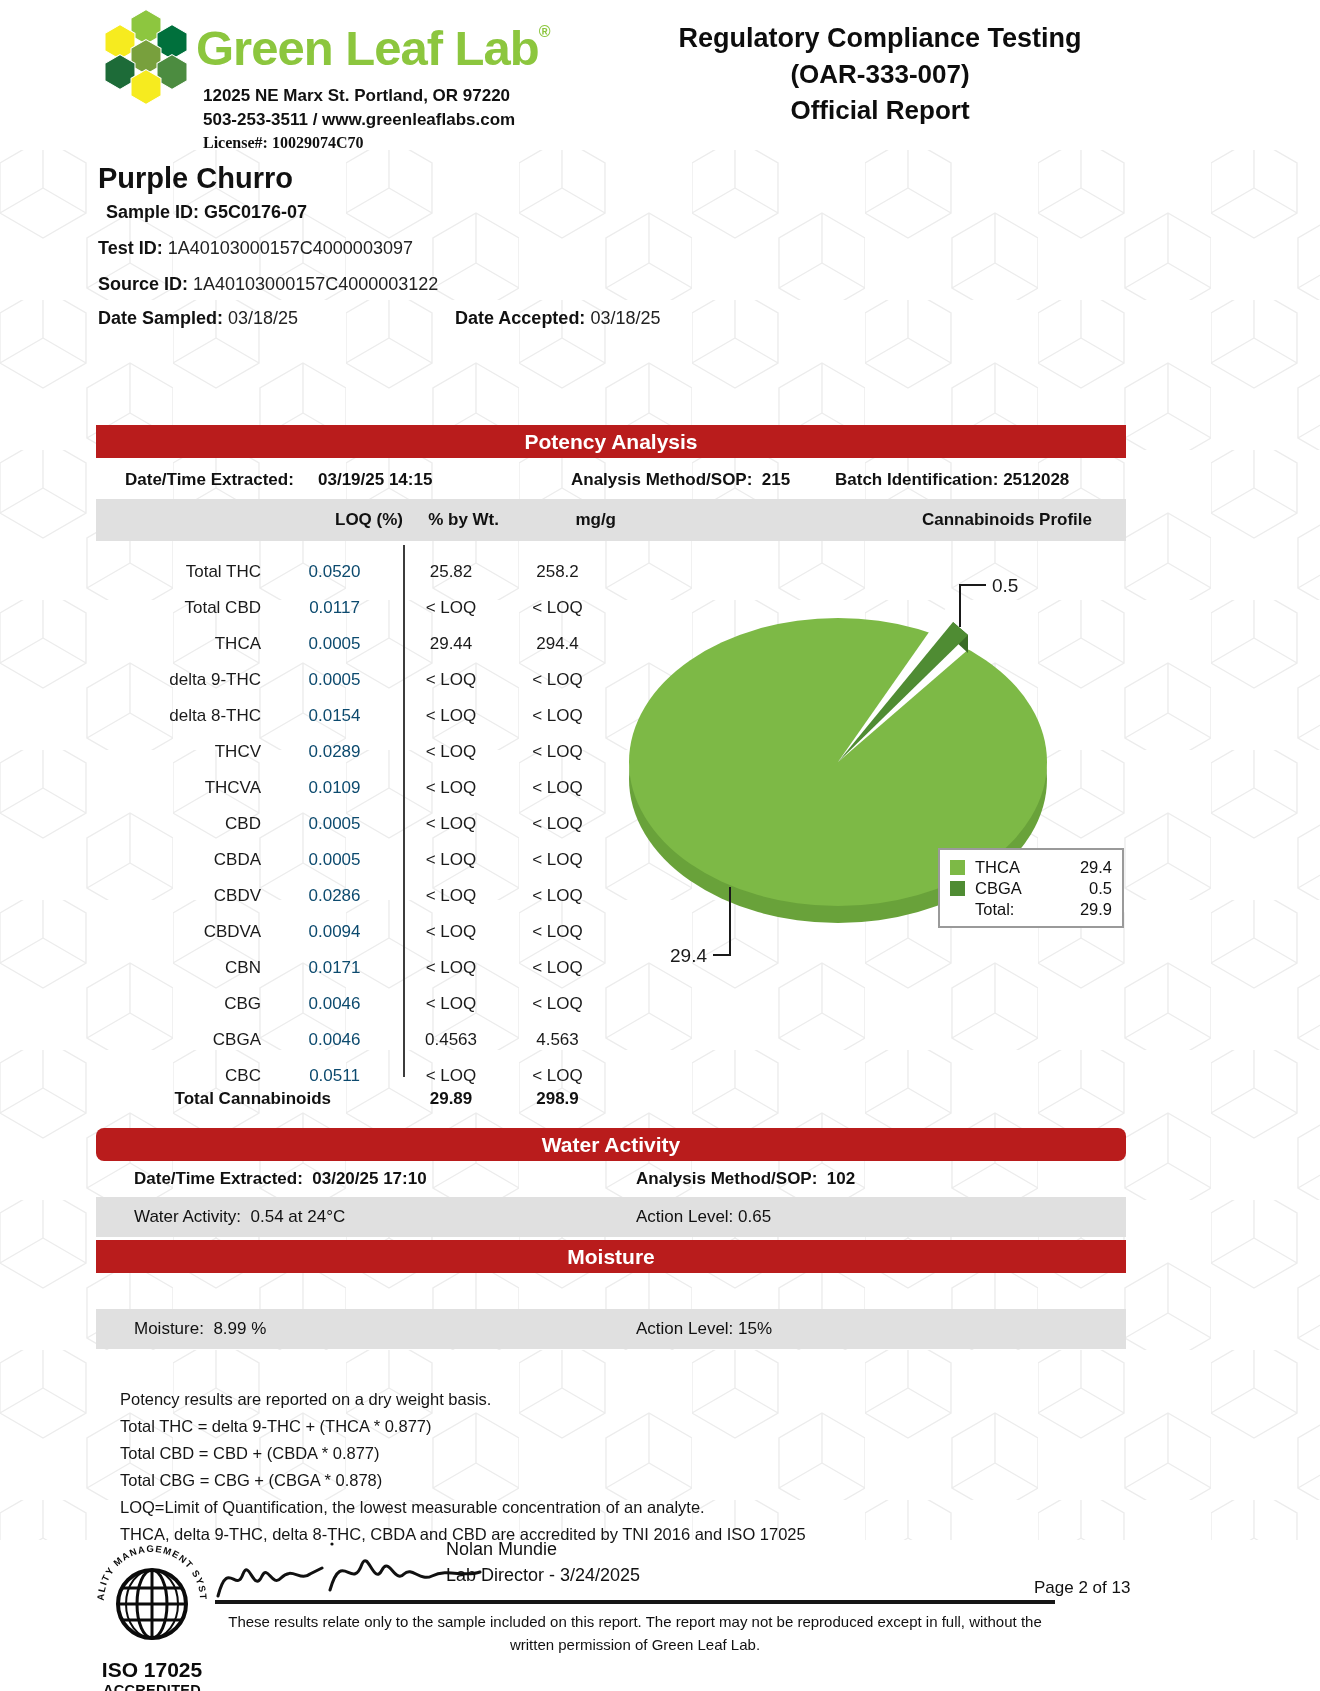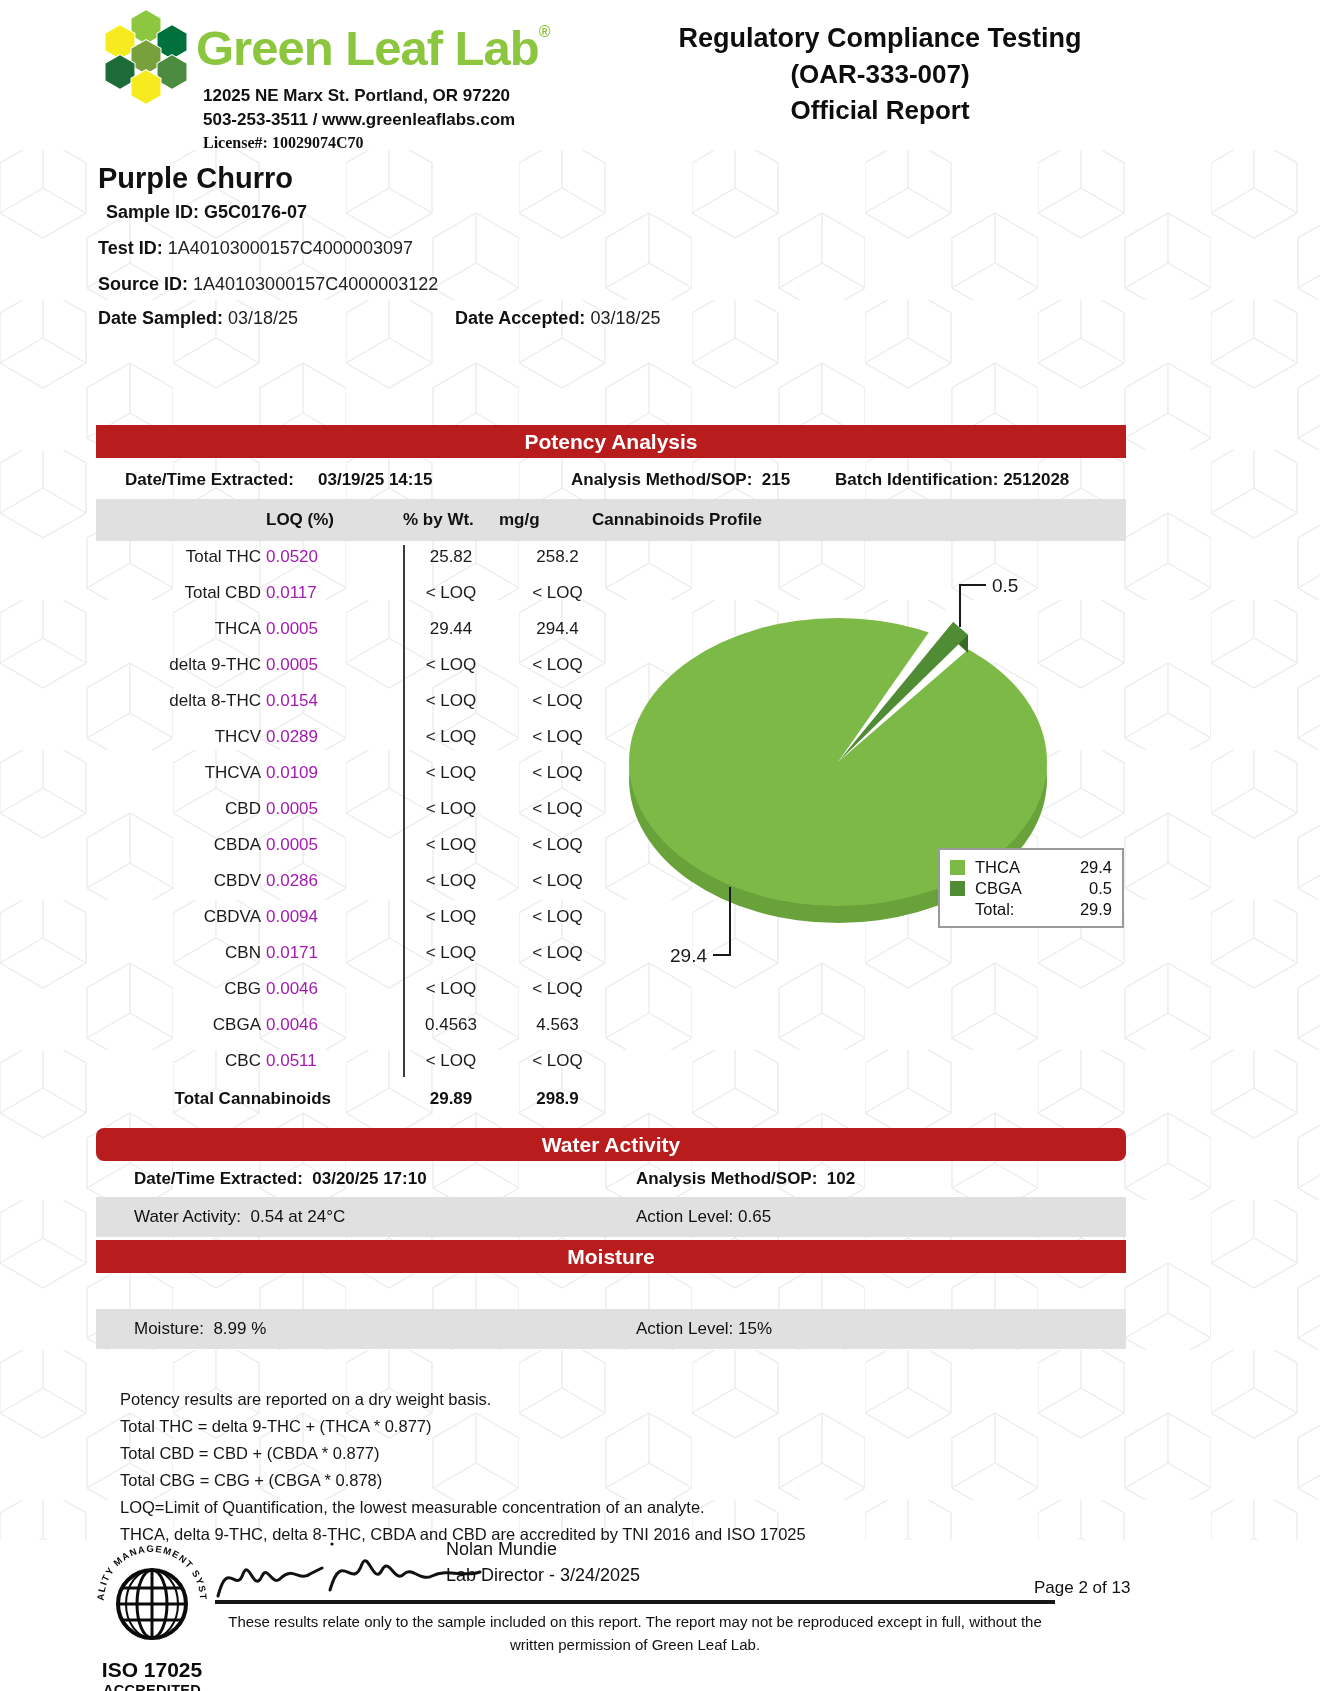--- a/index.html
+++ b/index.html
@@ -26,32 +26,32 @@
 
   
   .blackbar { position:absolute; left:96px; width:1030px; height:33px; background:#b91c1c; color:#fff;
               text-align:center; font-weight:bold; font-size:21px; line-height:33px; }
   .graybar { position:absolute; left:96px; width:1030px; background:#e0e0e0; }
 
   
   .pmeta { position:absolute; font-size:17px; font-weight:bold; color:#111; }
 
   
-  .prows { position:absolute; left:96px; top:539px; width:520px; }
+  .prows { position:absolute; left:96px; top:554px; width:520px; }
   .prow { display:grid; grid-template-columns:170px 137px 96px 117px; height:36px; align-items:center; font-size:17px; }
   .c-an { text-align:right; padding-right:5px; color:#1a1a1a; }
-  .c-loq { color:#a21caf; }
+  .c-loq { text-align:center; color:#0c4a6e; }
   .c-wt, .c-mg { text-align:center; color:#1a1a1a; }
   .divline { position:absolute; left:403px; top:545px; width:2px; height:532px; background:#3c3c3c; }
   .ptotal { position:absolute; left:96px; top:1081px; width:520px; display:grid; grid-template-columns:307px 96px 117px;
             height:36px; align-items:center; font-size:17px; font-weight:bold; color:#111; }
   .ptotal .t-lab { text-align:right; padding-right:72px; }
   .ptotal .t-wt, .ptotal .t-mg { text-align:center; }
 
-  .hcol { position:absolute; top:0; height:42px; line-height:42px; text-align:left; font-weight:bold; font-size:17px; color:#111; }
+  .hcol { position:absolute; top:0; height:42px; line-height:42px; text-align:right; font-weight:bold; font-size:17px; color:#111; }
 
   
   .legend { position:absolute; left:938px; top:848px; width:186px; background:#fff; border:2px solid #9a9a9a;
             padding:7px 10px 6px 10px; font-size:16.5px; color:#111; }
   .lrow { display:flex; align-items:center; height:21px; }
   .lsw { width:15px; height:15px; margin-right:10px; flex:0 0 15px; }
   .llab { width:60px; }
   .lval { flex:1; text-align:right; }
   .lrow.total .llab { margin-left:25px; }
 

